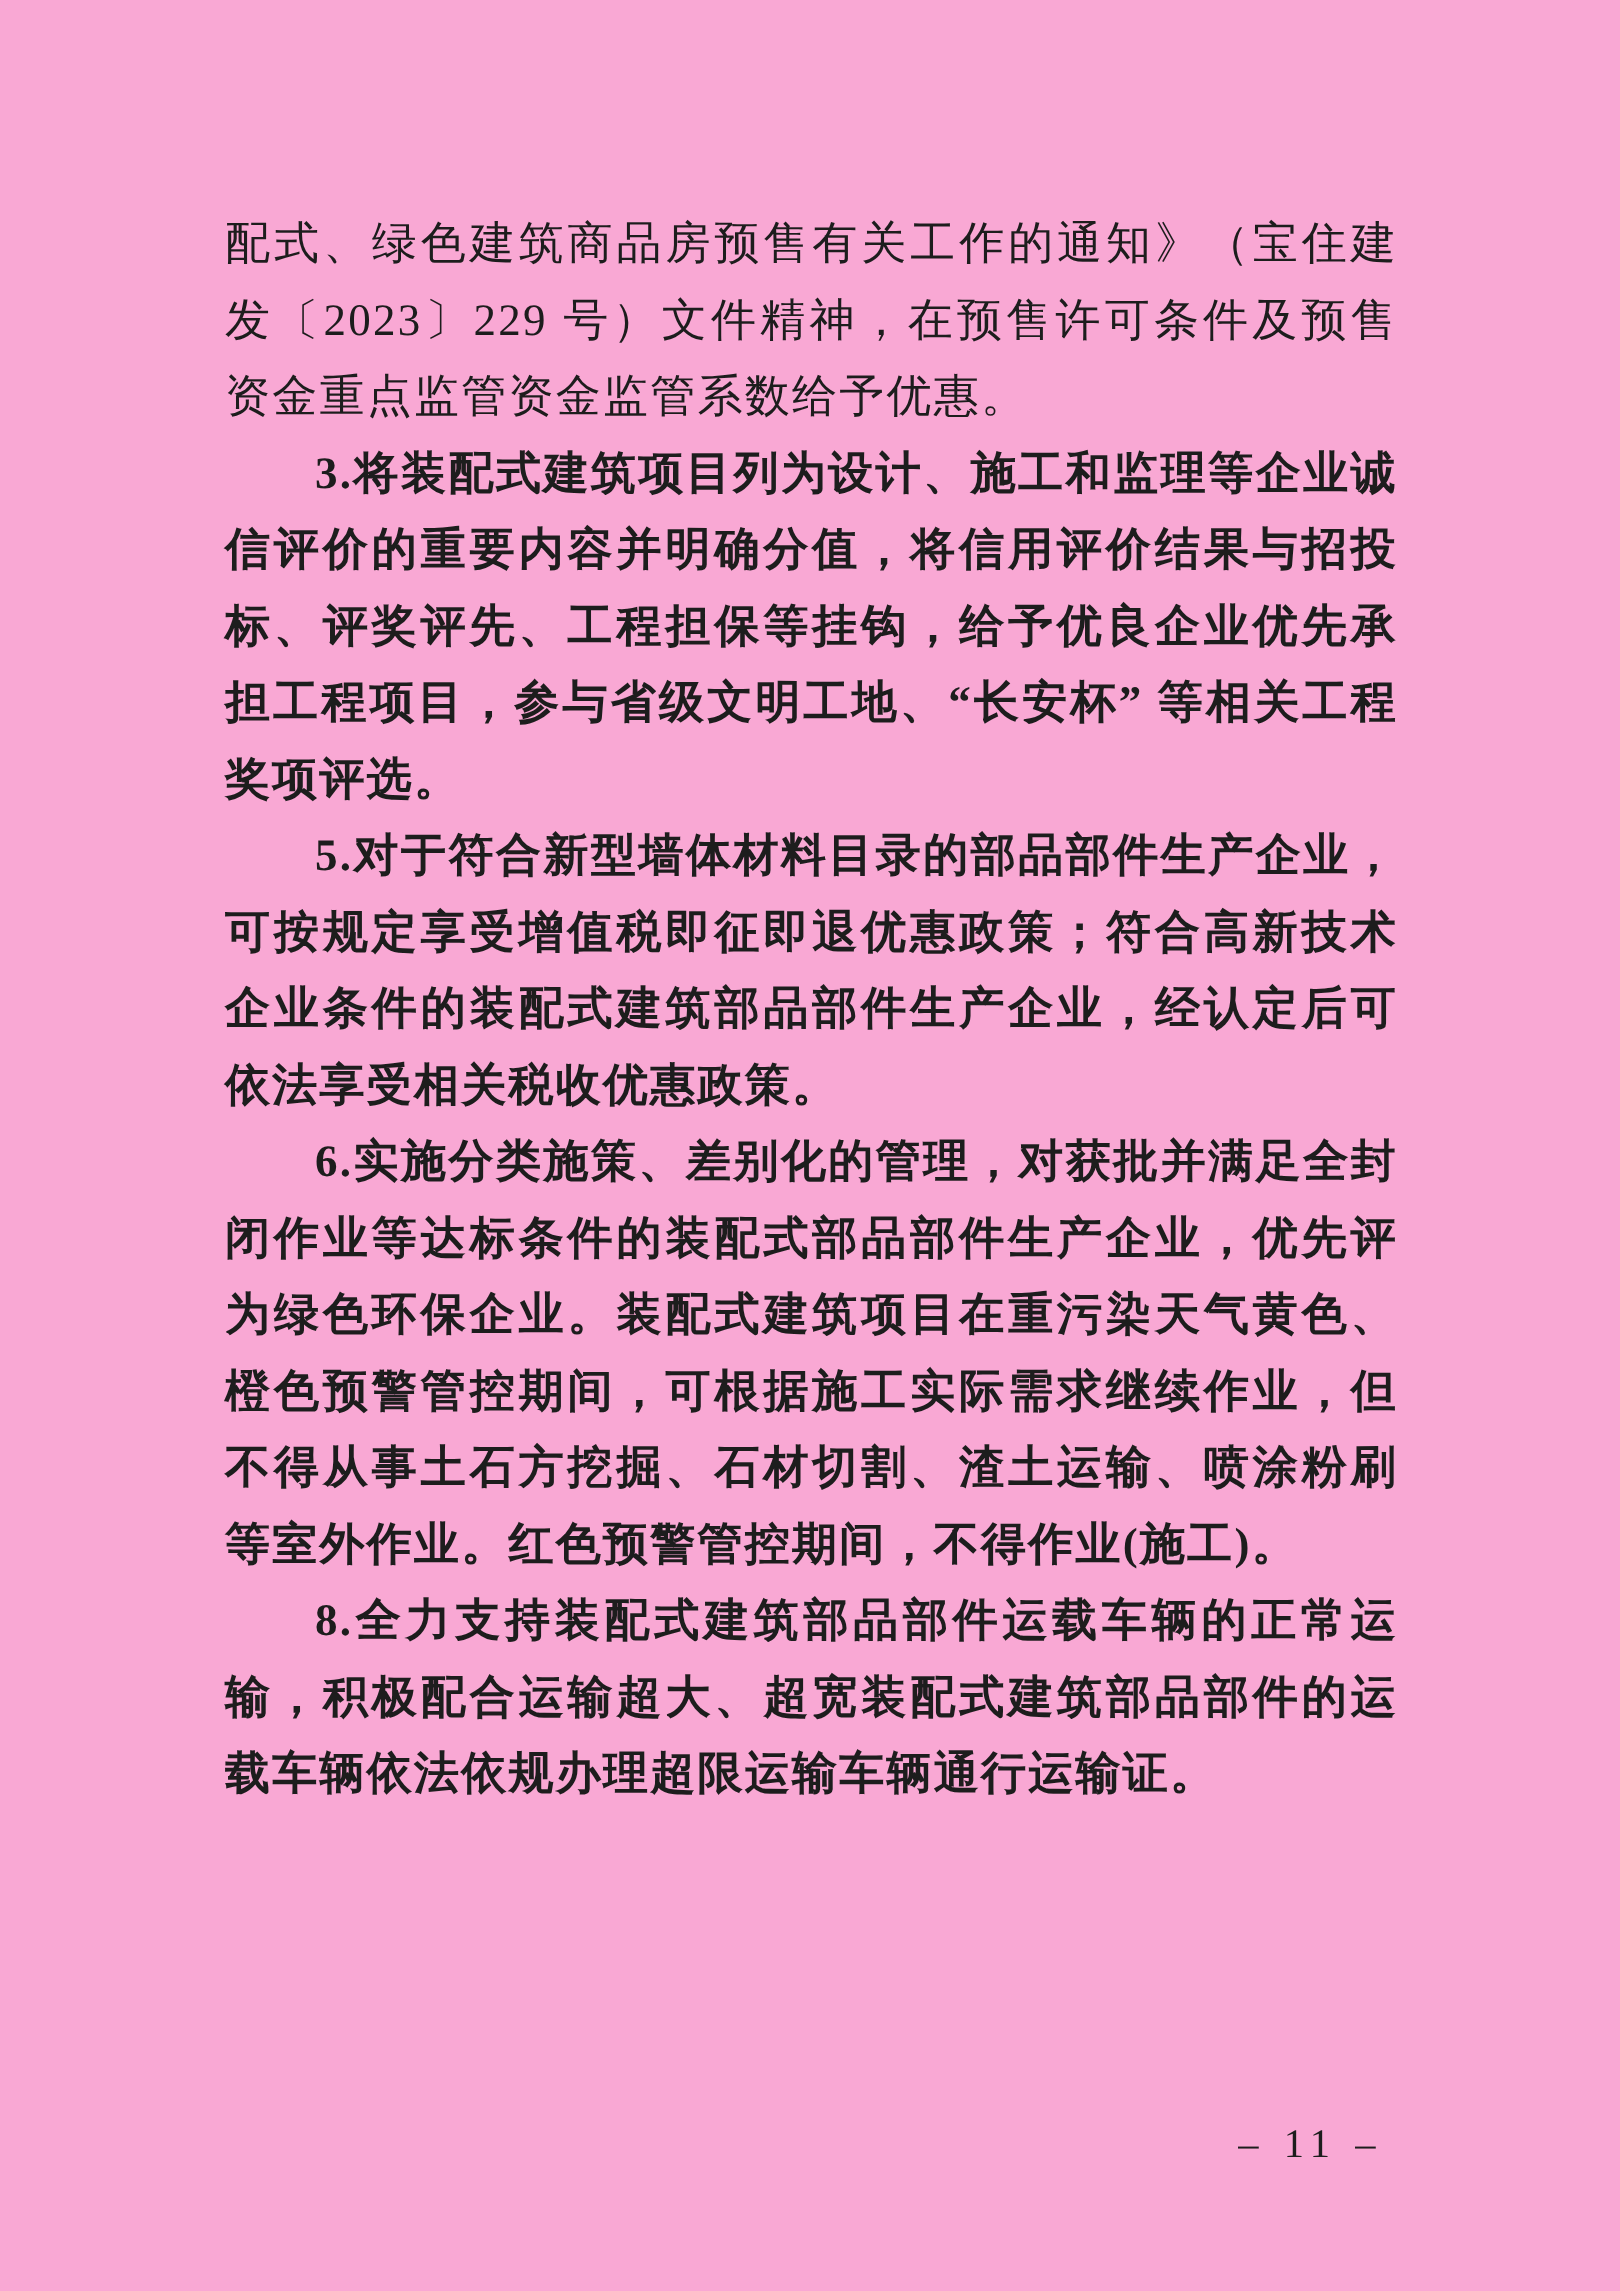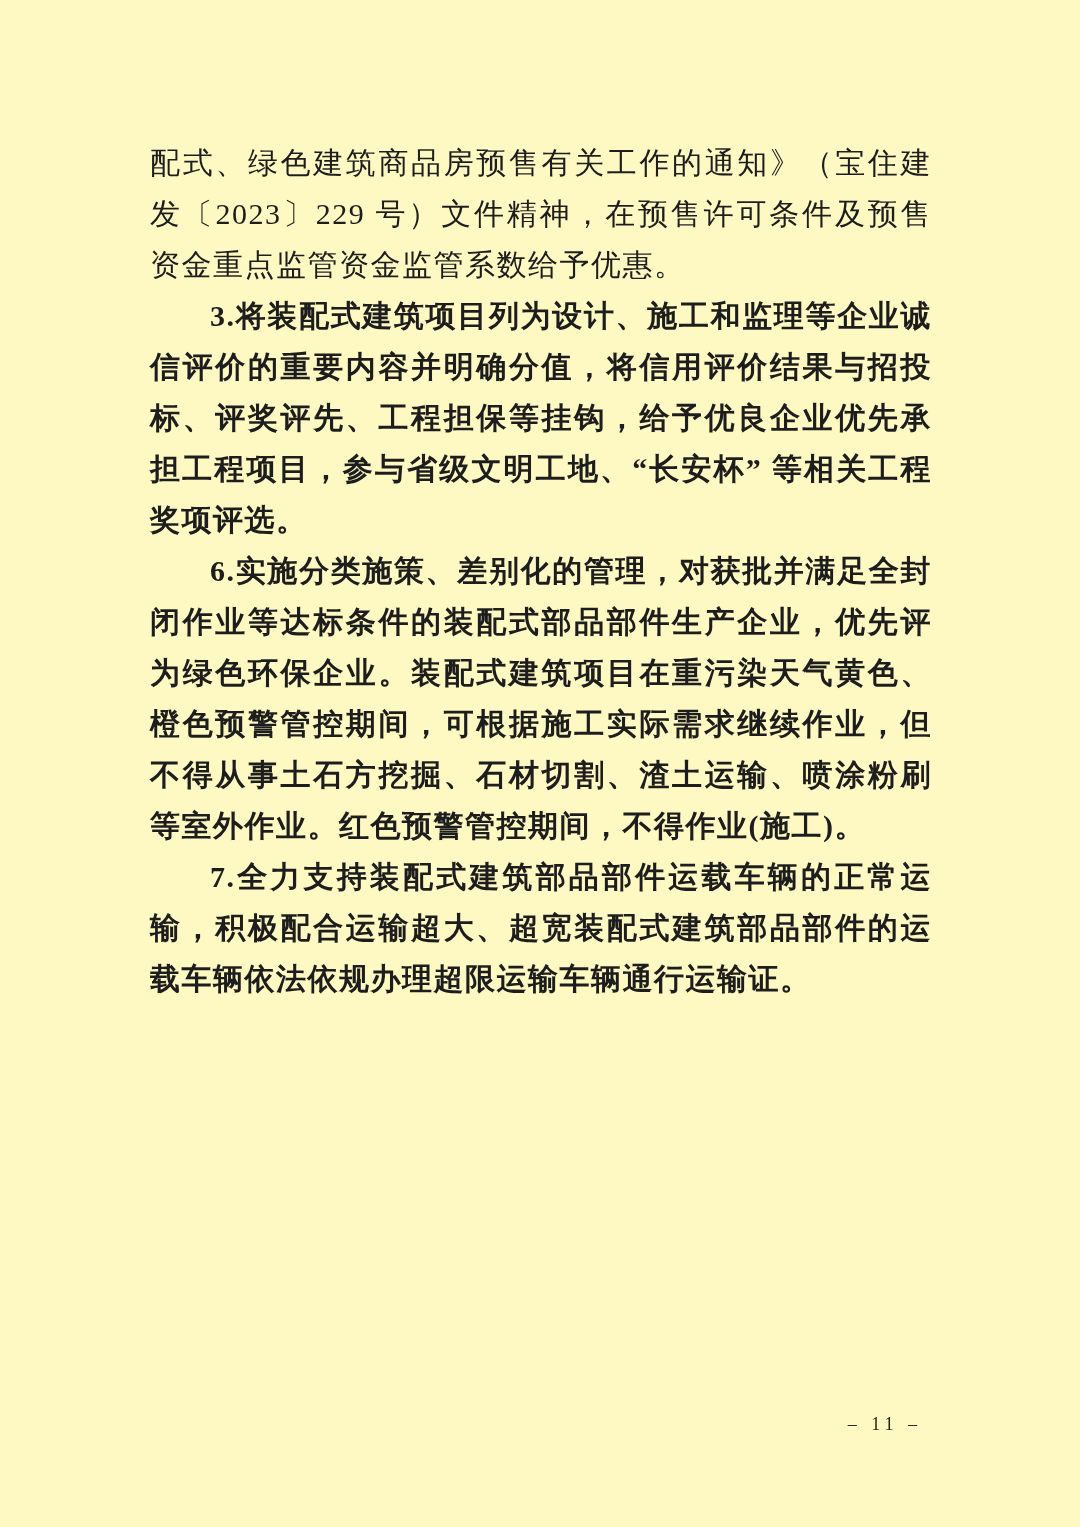--- a/index.html
+++ b/index.html
@@ -35,30 +35,31 @@
   }
   .doc-body p.indent {
     text-indent: 2em;
     font-weight: bold;
   }
   .page-number {
     position: absolute;
     top: 1414px;
     right: 158px;
     color: #1d1d1d;
-    font-size: 18px;
+    font-size: 27px;
     letter-spacing: 5px;
     white-space: pre;
     font-family: Liberation Serif, serif;
   }
 </style>
 </head>
 <body>
 
-<div class="page" style="background: #fef9c3;">
+<div class="page" style="background: #f9a8d4;">
   <div class="doc-body" style="color: rgb(29, 29, 29);">
       <p>配式、绿色建筑商品房预售有关工作的通知》（宝住建发〔2023〕229 号）文件精神，在预售许可条件及预售资金重点监管资金监管系数给予优惠。</p>
       <p class="indent">3.将装配式建筑项目列为设计、施工和监理等企业诚信评价的重要内容并明确分值，将信用评价结果与招投标、评奖评先、工程担保等挂钩，给予优良企业优先承担工程项目，参与省级文明工地、“长安杯” 等相关工程奖项评选。</p>
+      <p class="indent">5.对于符合新型墙体材料目录的部品部件生产企业，可按规定享受增值税即征即退优惠政策；符合高新技术企业条件的装配式建筑部品部件生产企业，经认定后可依法享受相关税收优惠政策。</p>
       <p class="indent">6.实施分类施策、差别化的管理，对获批并满足全封闭作业等达标条件的装配式部品部件生产企业，优先评为绿色环保企业。装配式建筑项目在重污染天气黄色、橙色预警管控期间，可根据施工实际需求继续作业，但不得从事土石方挖掘、石材切割、渣土运输、喷涂粉刷等室外作业。红色预警管控期间，不得作业(施工)。</p>
-      <p class="indent">7.全力支持装配式建筑部品部件运载车辆的正常运输，积极配合运输超大、超宽装配式建筑部品部件的运载车辆依法依规办理超限运输车辆通行运输证。</p>
+      <p class="indent">8.全力支持装配式建筑部品部件运载车辆的正常运输，积极配合运输超大、超宽装配式建筑部品部件的运载车辆依法依规办理超限运输车辆通行运输证。</p>
     </div>
   <div class="page-number" style="color: rgb(29, 29, 29);">– 11 –</div>
 </div>
 
 </body></html>

